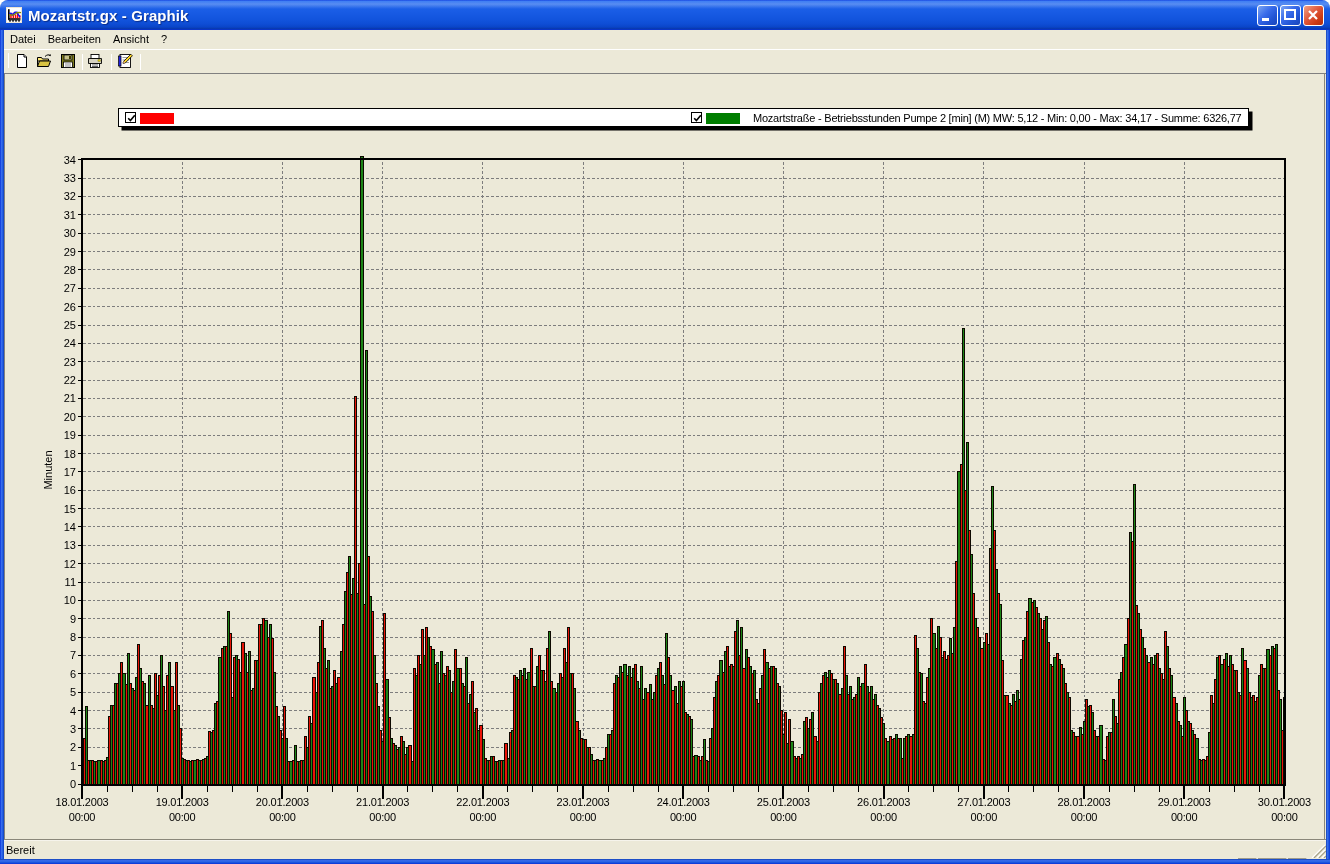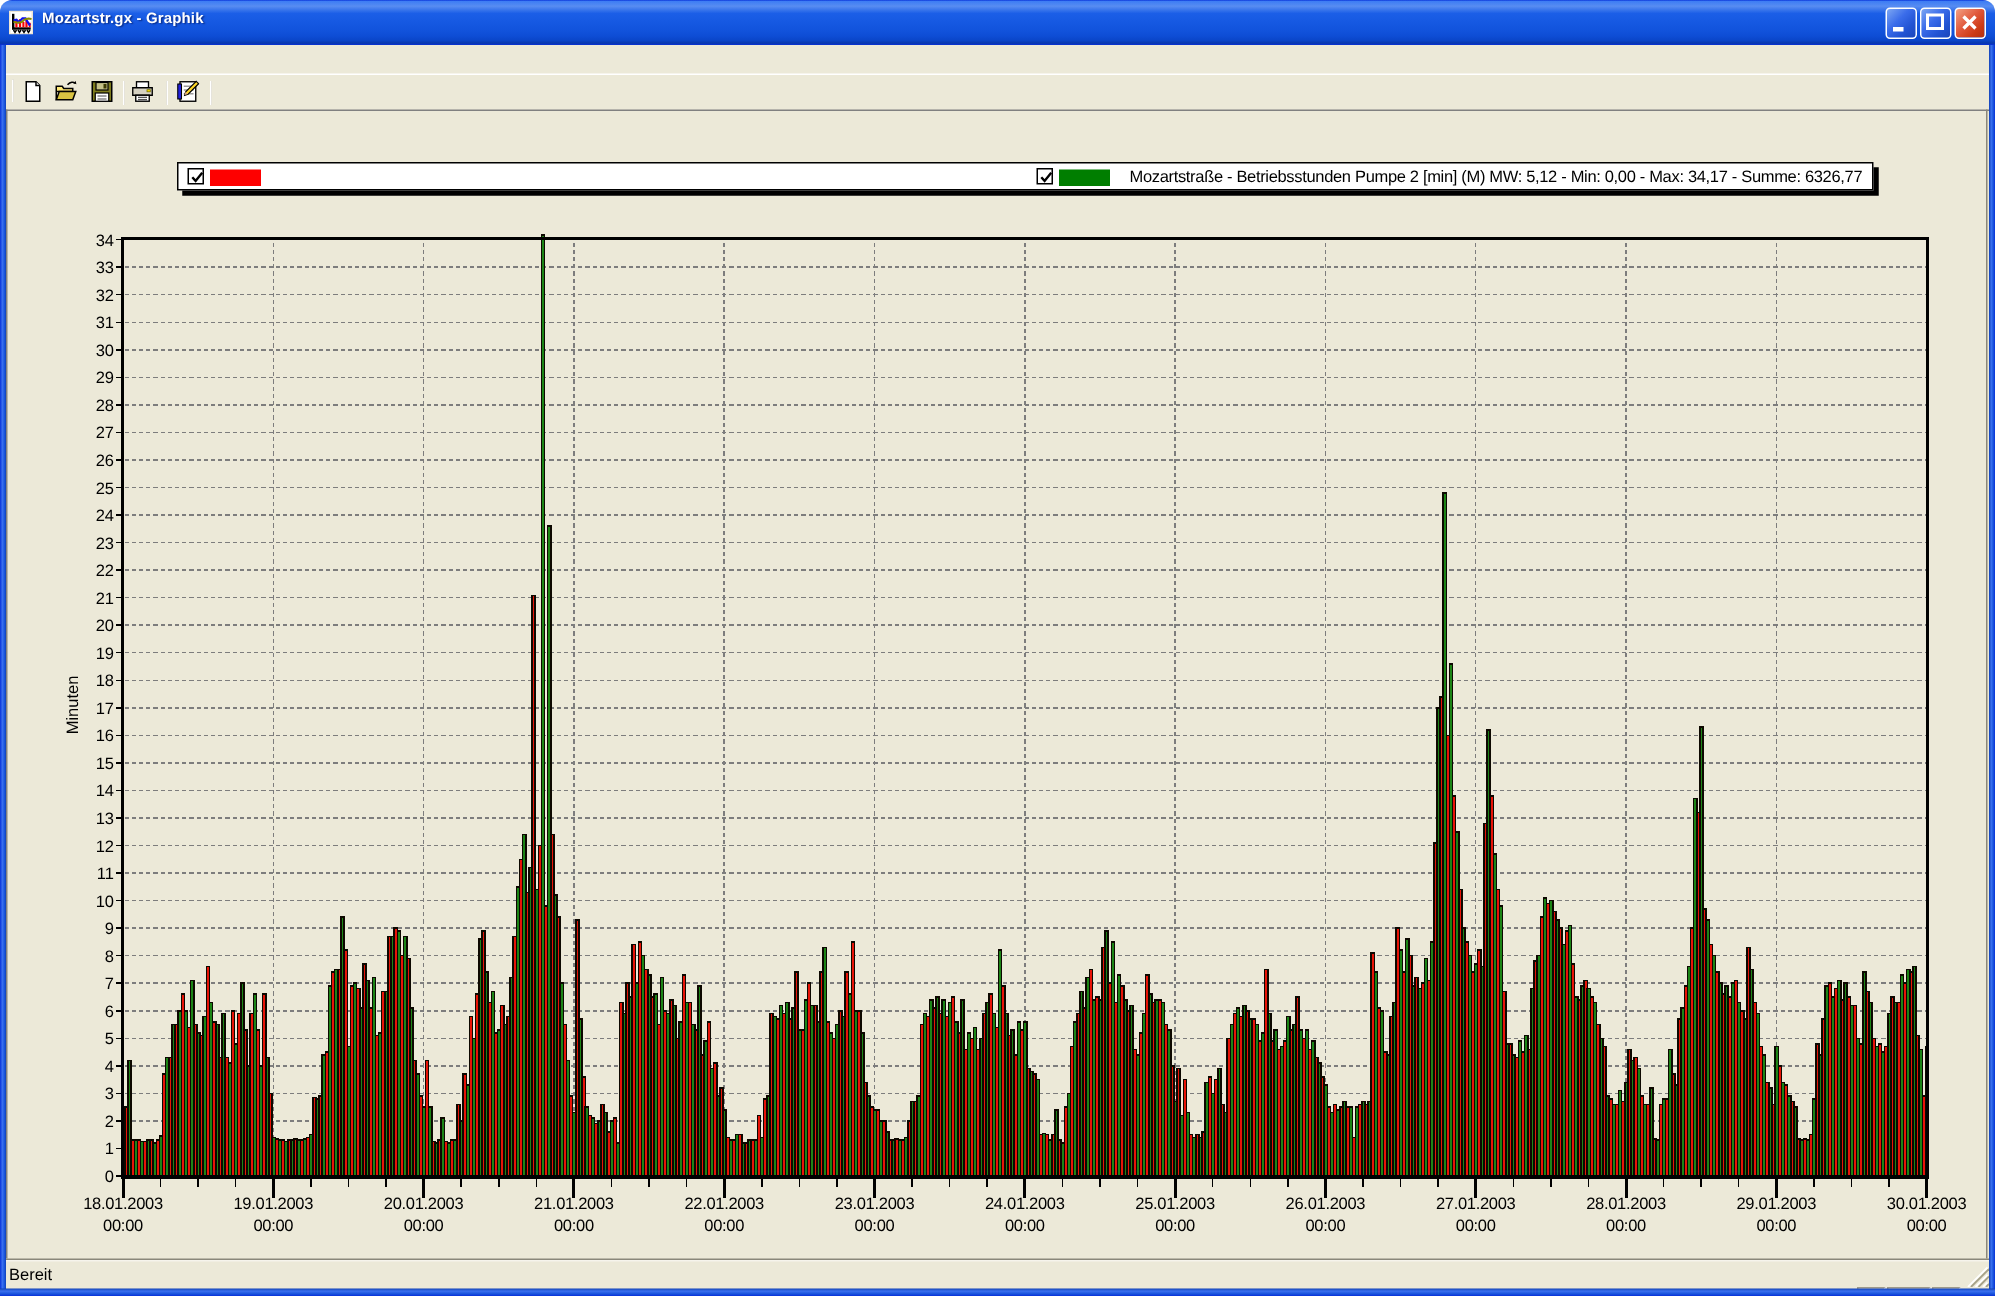--- a/index.html
+++ b/index.html
@@ -4,21 +4,21 @@
 html,body { width:1330px; height:864px; background:#fff; overflow:hidden;
   font-family:"Liberation Sans", sans-serif; }
 #win { position:absolute; left:0; top:0; width:1330px; height:864px;
   border-radius:8px 8px 0 0; overflow:hidden; background:#ece9d8; }
 #titlebar { position:absolute; left:0; top:0; width:1330px; height:30px;
   background:linear-gradient(180deg,#0831d9 0%,#3375f3 3%,#2d72f2 6%,#2268ee 12%,
     #1c60e8 25%,#175ae3 45%,#1254dd 65%,#0e4dd5 80%,#0a45c8 90%,#0838ae 96%,#0831d9 100%);}
 #titlebar .glow { position:absolute; left:0; top:0; width:100%; height:9px;
   background:linear-gradient(180deg,rgba(255,255,255,0.0),rgba(255,255,255,0.25) 45%,rgba(255,255,255,0));}
 #ticon { position:absolute; left:6px; top:7px; }
-#ttext { position:absolute; left:28px; top:7px; color:#fff; font-size:10px; font-weight:bold;
+#ttext { position:absolute; left:28px; top:7px; color:#fff; font-size:15px; font-weight:bold;
   text-shadow:1px 1px 1px #0a2d8a; letter-spacing:0.1px; }
 .wbtn { position:absolute; top:5px; width:21px; height:21px; border-radius:3px;
   border:1px solid #fff; }
 .wbtn.b1 { left:1257px; background:linear-gradient(135deg,#7da7f2 0%,#3a6cea 40%,#2254d4 70%,#1a46bb 100%); }
 .wbtn.b2 { left:1280px; background:linear-gradient(135deg,#7da7f2 0%,#3a6cea 40%,#2254d4 70%,#1a46bb 100%); }
 .wbtn.b3 { left:1303px; background:linear-gradient(135deg,#f3a183 0%,#e0573a 45%,#cc3a14 75%,#b03010 100%); }
 #menubar { position:absolute; left:4px; top:30px; width:1322px; height:19px; background:#ece9d8;
   font-size:11px; color:#000; }
 #menubar span { display:inline-block; padding:3px 6px 0 6px; }
 #toolbar { position:absolute; left:4px; top:49px; width:1322px; height:23px; background:#ece9d8;
@@ -864,20 +864,21 @@
   <div id="ttext">Mozartstr.gx - Graphik</div>
   <div class="wbtn b1"><svg width="19" height="19">
         <rect x="4" y="12" width="7" height="3" fill="#fff"></rect>
       </svg></div>
   <div class="wbtn b2"><svg width="19" height="19">
         <rect x="4" y="4" width="10" height="9" fill="none" stroke="#fff" stroke-width="2"></rect>
       </svg></div>
   <div class="wbtn b3"><svg width="19" height="19">
         <path d="M5 5 L13 13 M13 5 L5 13" stroke="#fff" stroke-width="2.2"></path>
       </svg></div>
+  <div id="menubar"><span>Datei</span><span>Bearbeiten</span><span>Ansicht</span><span>?</span></div>
   <div id="toolbar">
     <div class="ico" style="left:10px"><svg width="16" height="16" viewBox="0 0 16 16">
           <path d="M3.5 1.5h6.5l2.5 2.5v10.5h-9z" fill="#fff" stroke="#000"></path>
           <path d="M10 1.5v2.5h2.5" fill="#fff" stroke="#000"></path>
         </svg></div>
     <div class="ico" style="left:32px"><svg width="16" height="16" viewBox="0 0 16 16">
           <path d="M1.5 13.5v-9h4l1 1.5h6v2h-11z" fill="#ffe979" stroke="#000" stroke-width="1"></path>
           <path d="M3.5 8h11l-2 5.5h-11z" fill="#d8c342" stroke="#000" stroke-width="1"></path>
           <path d="M9 3.5c2-2 4-2 5-1" fill="none" stroke="#000"></path>
           <path d="M14.5 1 l0.4 2.2-2-0.7z" fill="#000"></path>

